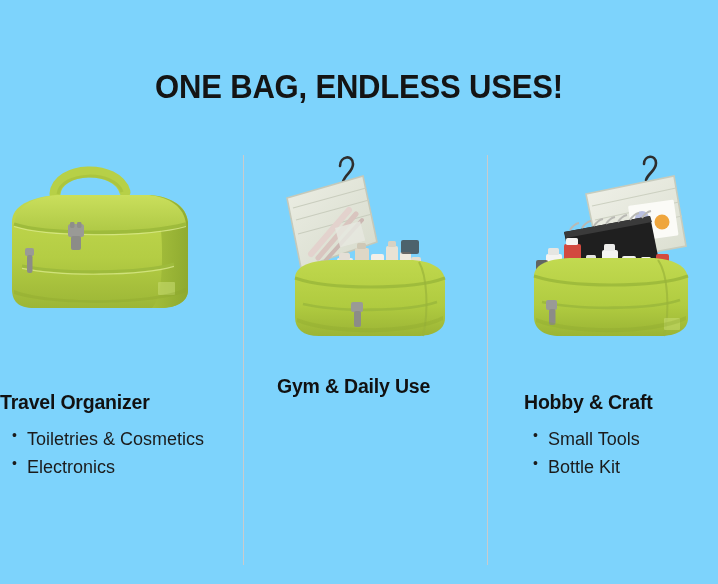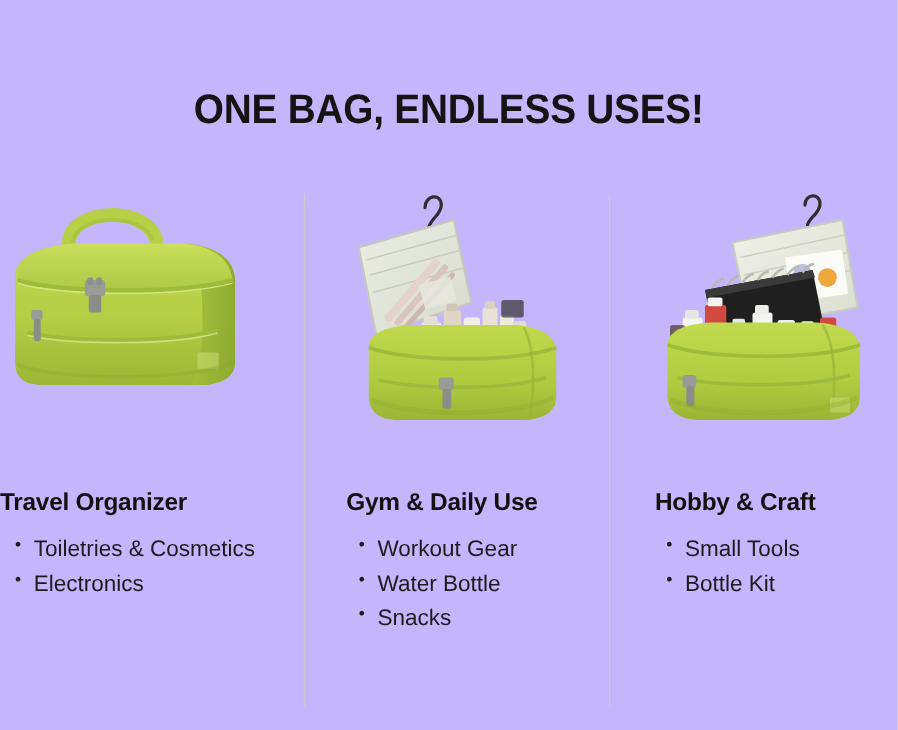--- a/index.html
+++ b/index.html
@@ -11,21 +11,21 @@
     height: 584px;
     background: #fdfefe;
     font-family: "Liberation Sans", sans-serif;
     overflow: hidden;
     position: relative;
   }
   .page {
     position: relative;
     width: 718px;
     height: 584px;
-    background: #c4b5fd;
+    background: #7dd3fc;
   }
 
   
   .title {
     position: absolute;
     top: 68px;
     left: 0;
     width: 718px;
     text-align: center;
     font-family: "Liberation Sans", sans-serif;
@@ -73,21 +73,21 @@
 
   .heading {
     font-weight: bold;
     font-size: 19.5px;
     color: #111;
     letter-spacing: -0.2px;
     margin: 0;
     white-space: nowrap;
   }
   .col.c1 .heading { margin-top: 16px; }
-  .col.c2 .heading { margin-top: 16px; }
+  .col.c2 .heading { }
   .col.c3 .heading { margin-top: 16px; }
 
   .bullets {
     list-style: none;
     margin: 12px 0 0 0;
     padding: 0;
   }
   .bullets li {
     font-size: 18px;
     color: #1b1b1b;
@@ -243,25 +243,20 @@
           </g>
 
           <path d="M142 112 C150 126, 152 160, 146 186" fill="none" stroke="#9ab43a" stroke-width="2" opacity="0.7"></path>
 
           <path d="M20 168 C56 182, 132 182, 166 166 L166 170 C132 186, 56 186, 20 172 Z" fill="#8ba72e" opacity="0.3"></path>
         </svg>
       </div>
 
       <div class="heading">Gym &amp; Daily Use</div>
 
-      <ul class="bullets">
-        <li>Workout Gear</li>
-        <li>Water Bottle</li>
-        <li>Snacks</li>
-      </ul>
     </div>
 
     <div class="col c3">
       <div class="photo-wrap">
         <svg class="bag-svg" width="180" height="200" viewBox="0 0 180 200">
           <defs>
             <linearGradient id="g3body" x1="0" y1="0" x2="0" y2="1">
               <stop offset="0%" stop-color="#c2da50"></stop>
               <stop offset="60%" stop-color="#b1cc41"></stop>
               <stop offset="100%" stop-color="#9ab434"></stop>

